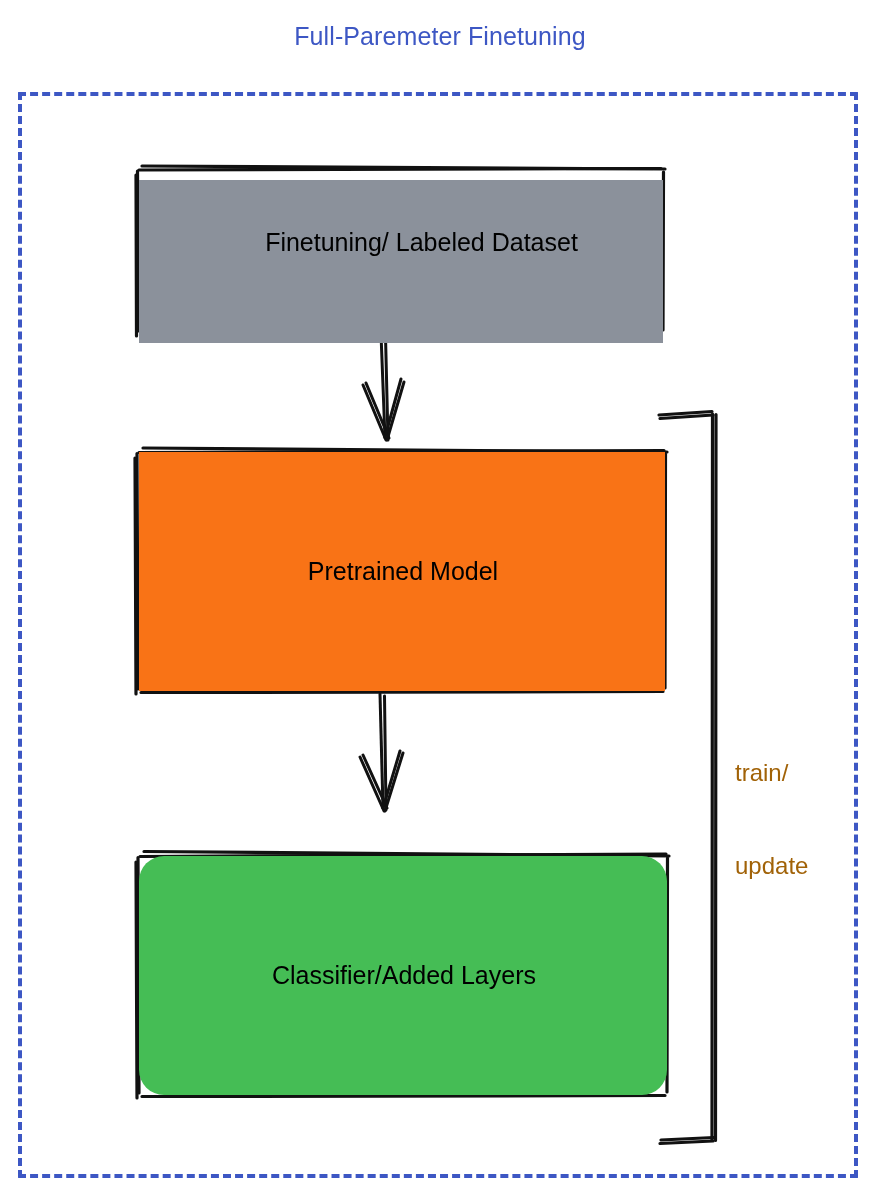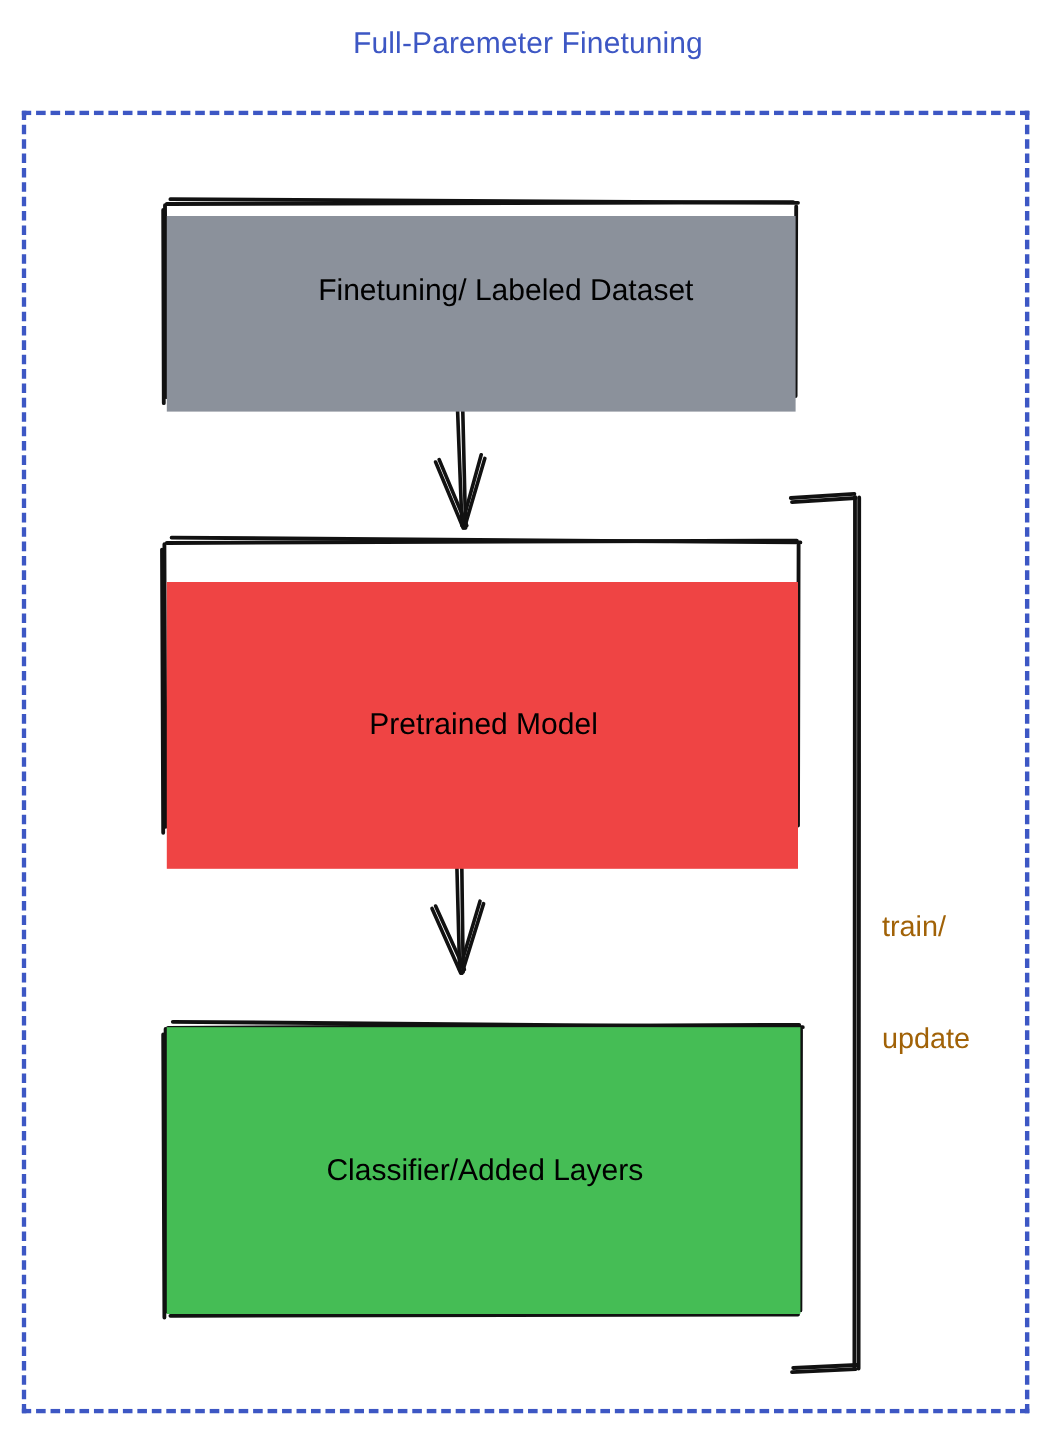--- a/index.html
+++ b/index.html
@@ -187,24 +187,24 @@
 
     <path d="M714,1137.5 L661,1140"></path>
     <path d="M713,1141 L660,1143.5"></path>
   </g>
 </svg>
 
 <div class="node-box" id="box-dataset" style="background: rgb(139, 145, 155);">
   <span class="node-label">Finetuning/ Labeled Dataset</span>
 </div>
 
-<div class="node-box" id="box-pretrained" style="background: #ef4444; margin-top: 33px;">
+<div class="node-box" id="box-pretrained" style="background: #f97316;">
   <span class="node-label">Pretrained Model</span>
 </div>
 
-<div class="node-box" id="box-classifier" style="background: rgb(69, 189, 85);">
+<div class="node-box" id="box-classifier" style="background: rgb(69, 189, 85); border-radius: 25px;">
   <span class="node-label">Classifier/Added Layers</span>
 </div>
 
 <div id="loop-label">
   <span class="loop-line">train/</span>
   <span class="loop-line">update</span>
 </div>
 
 </body></html>

